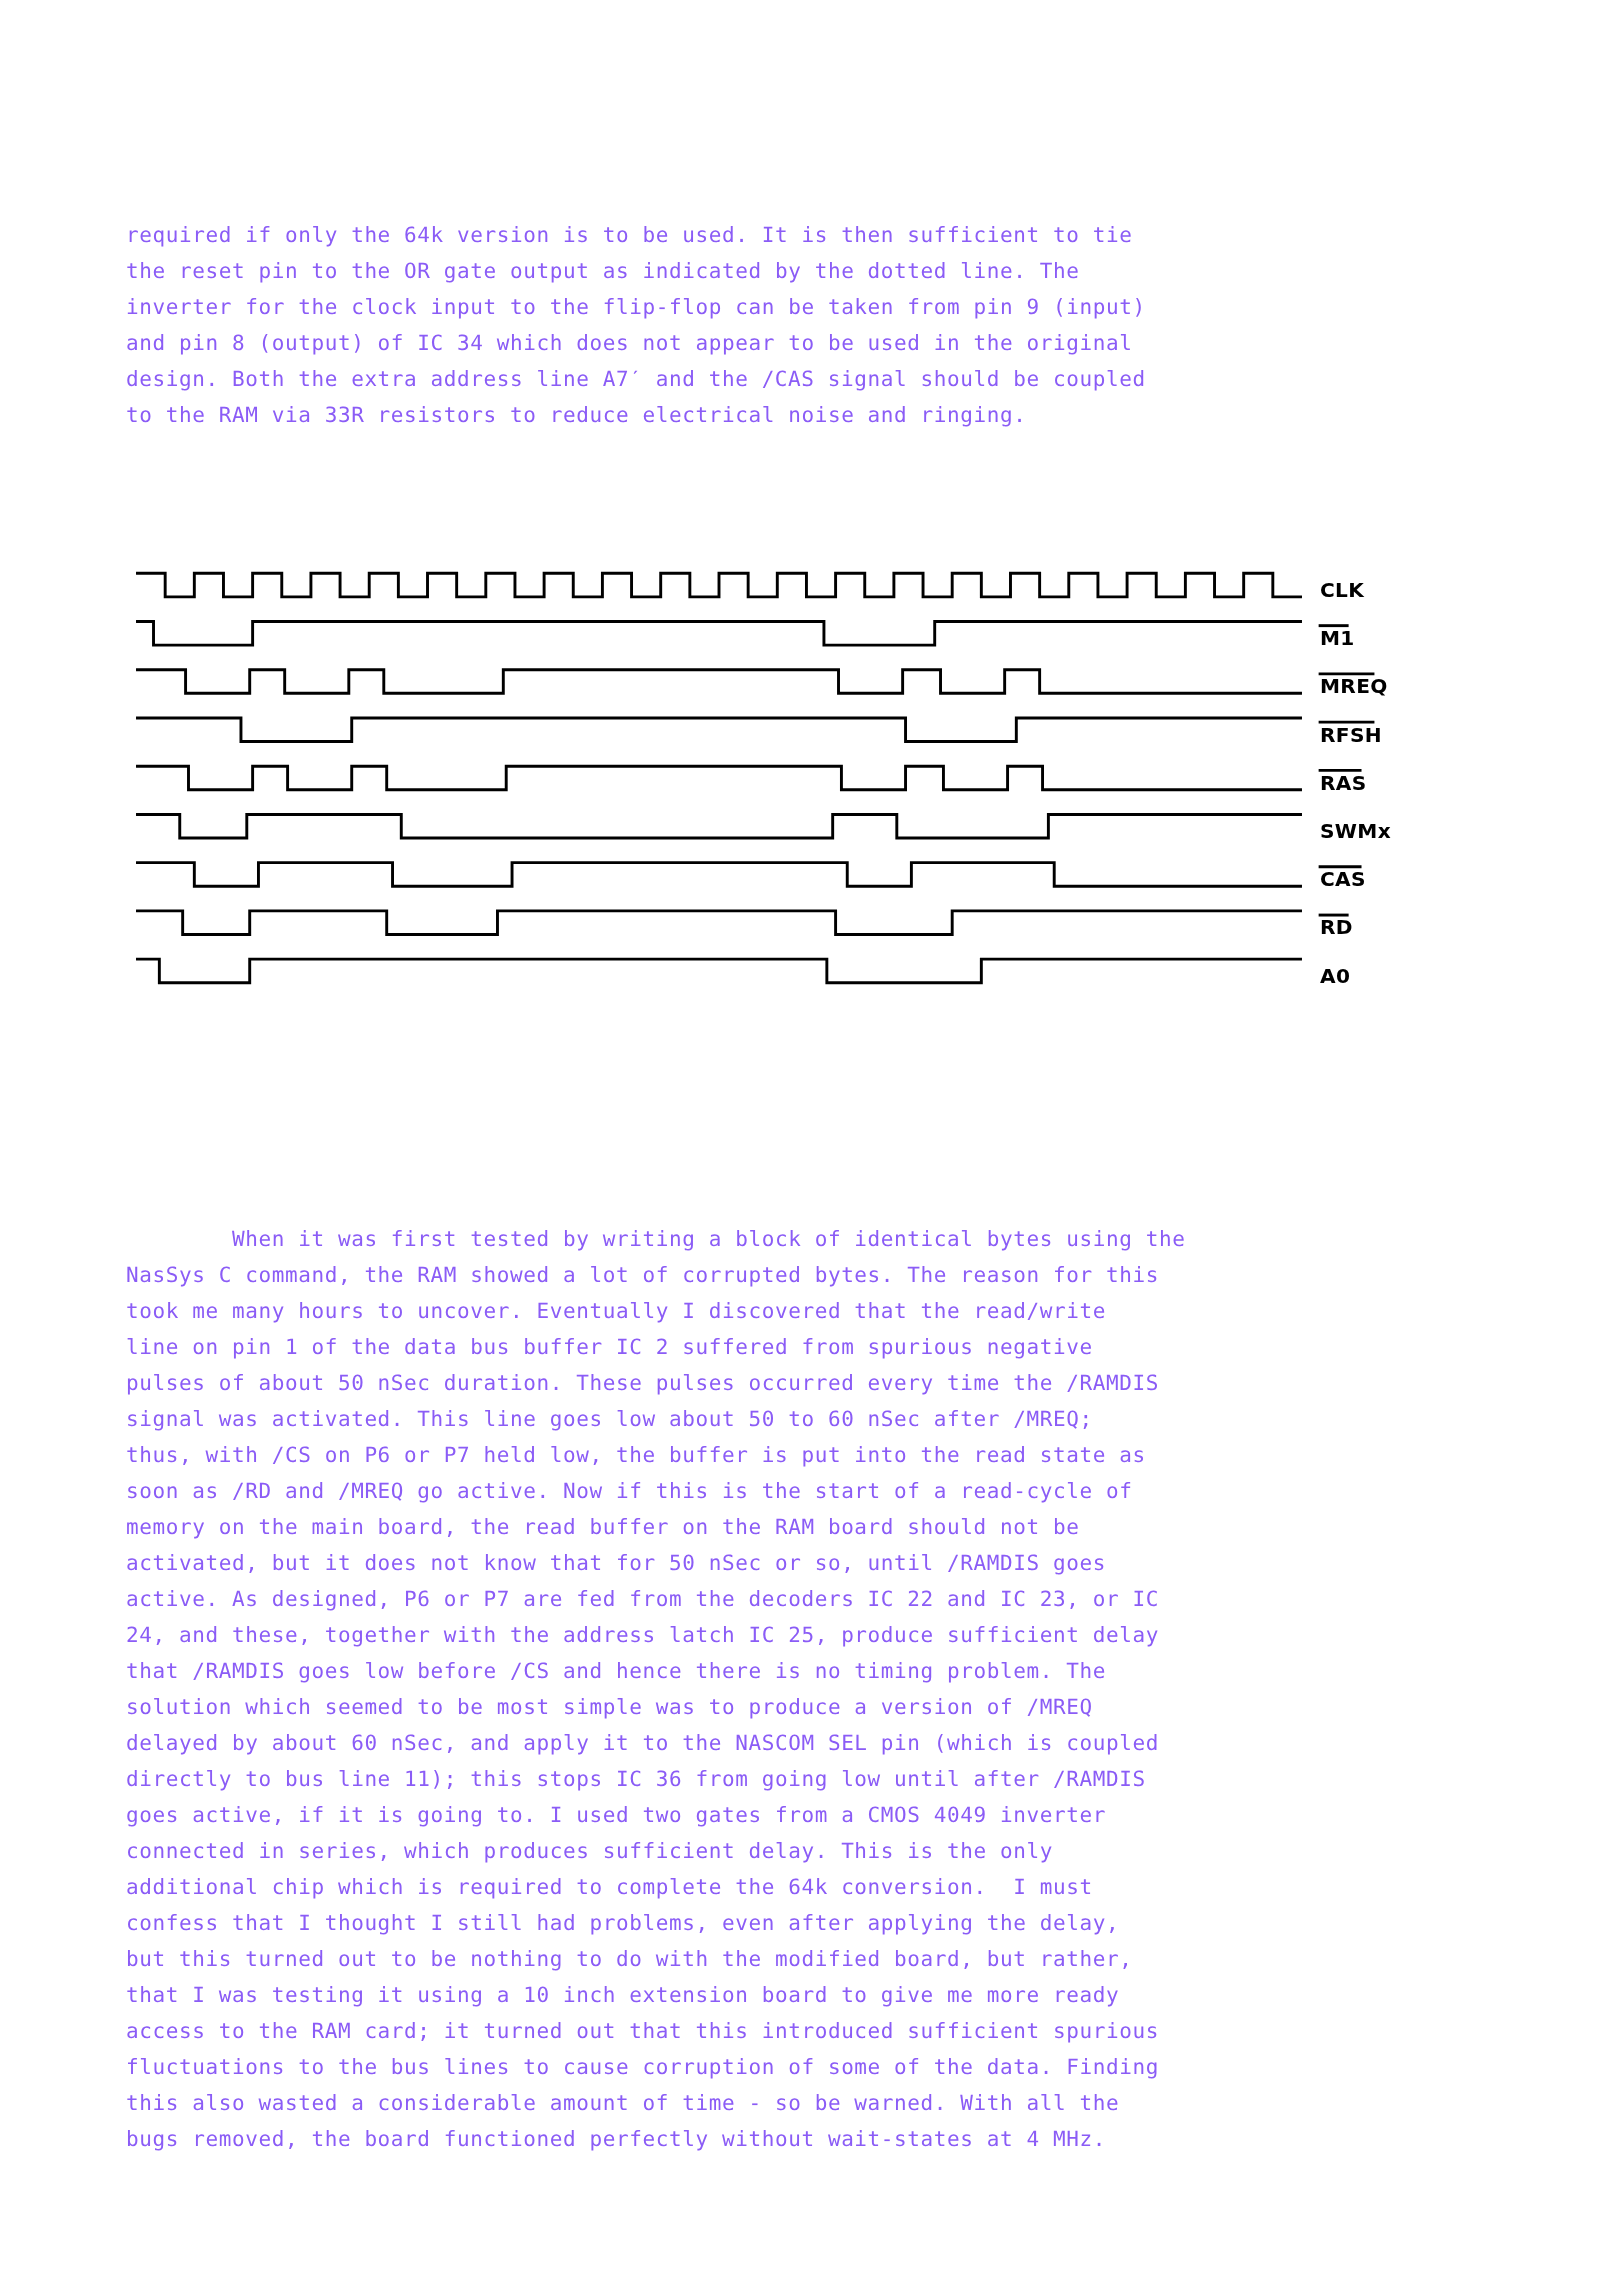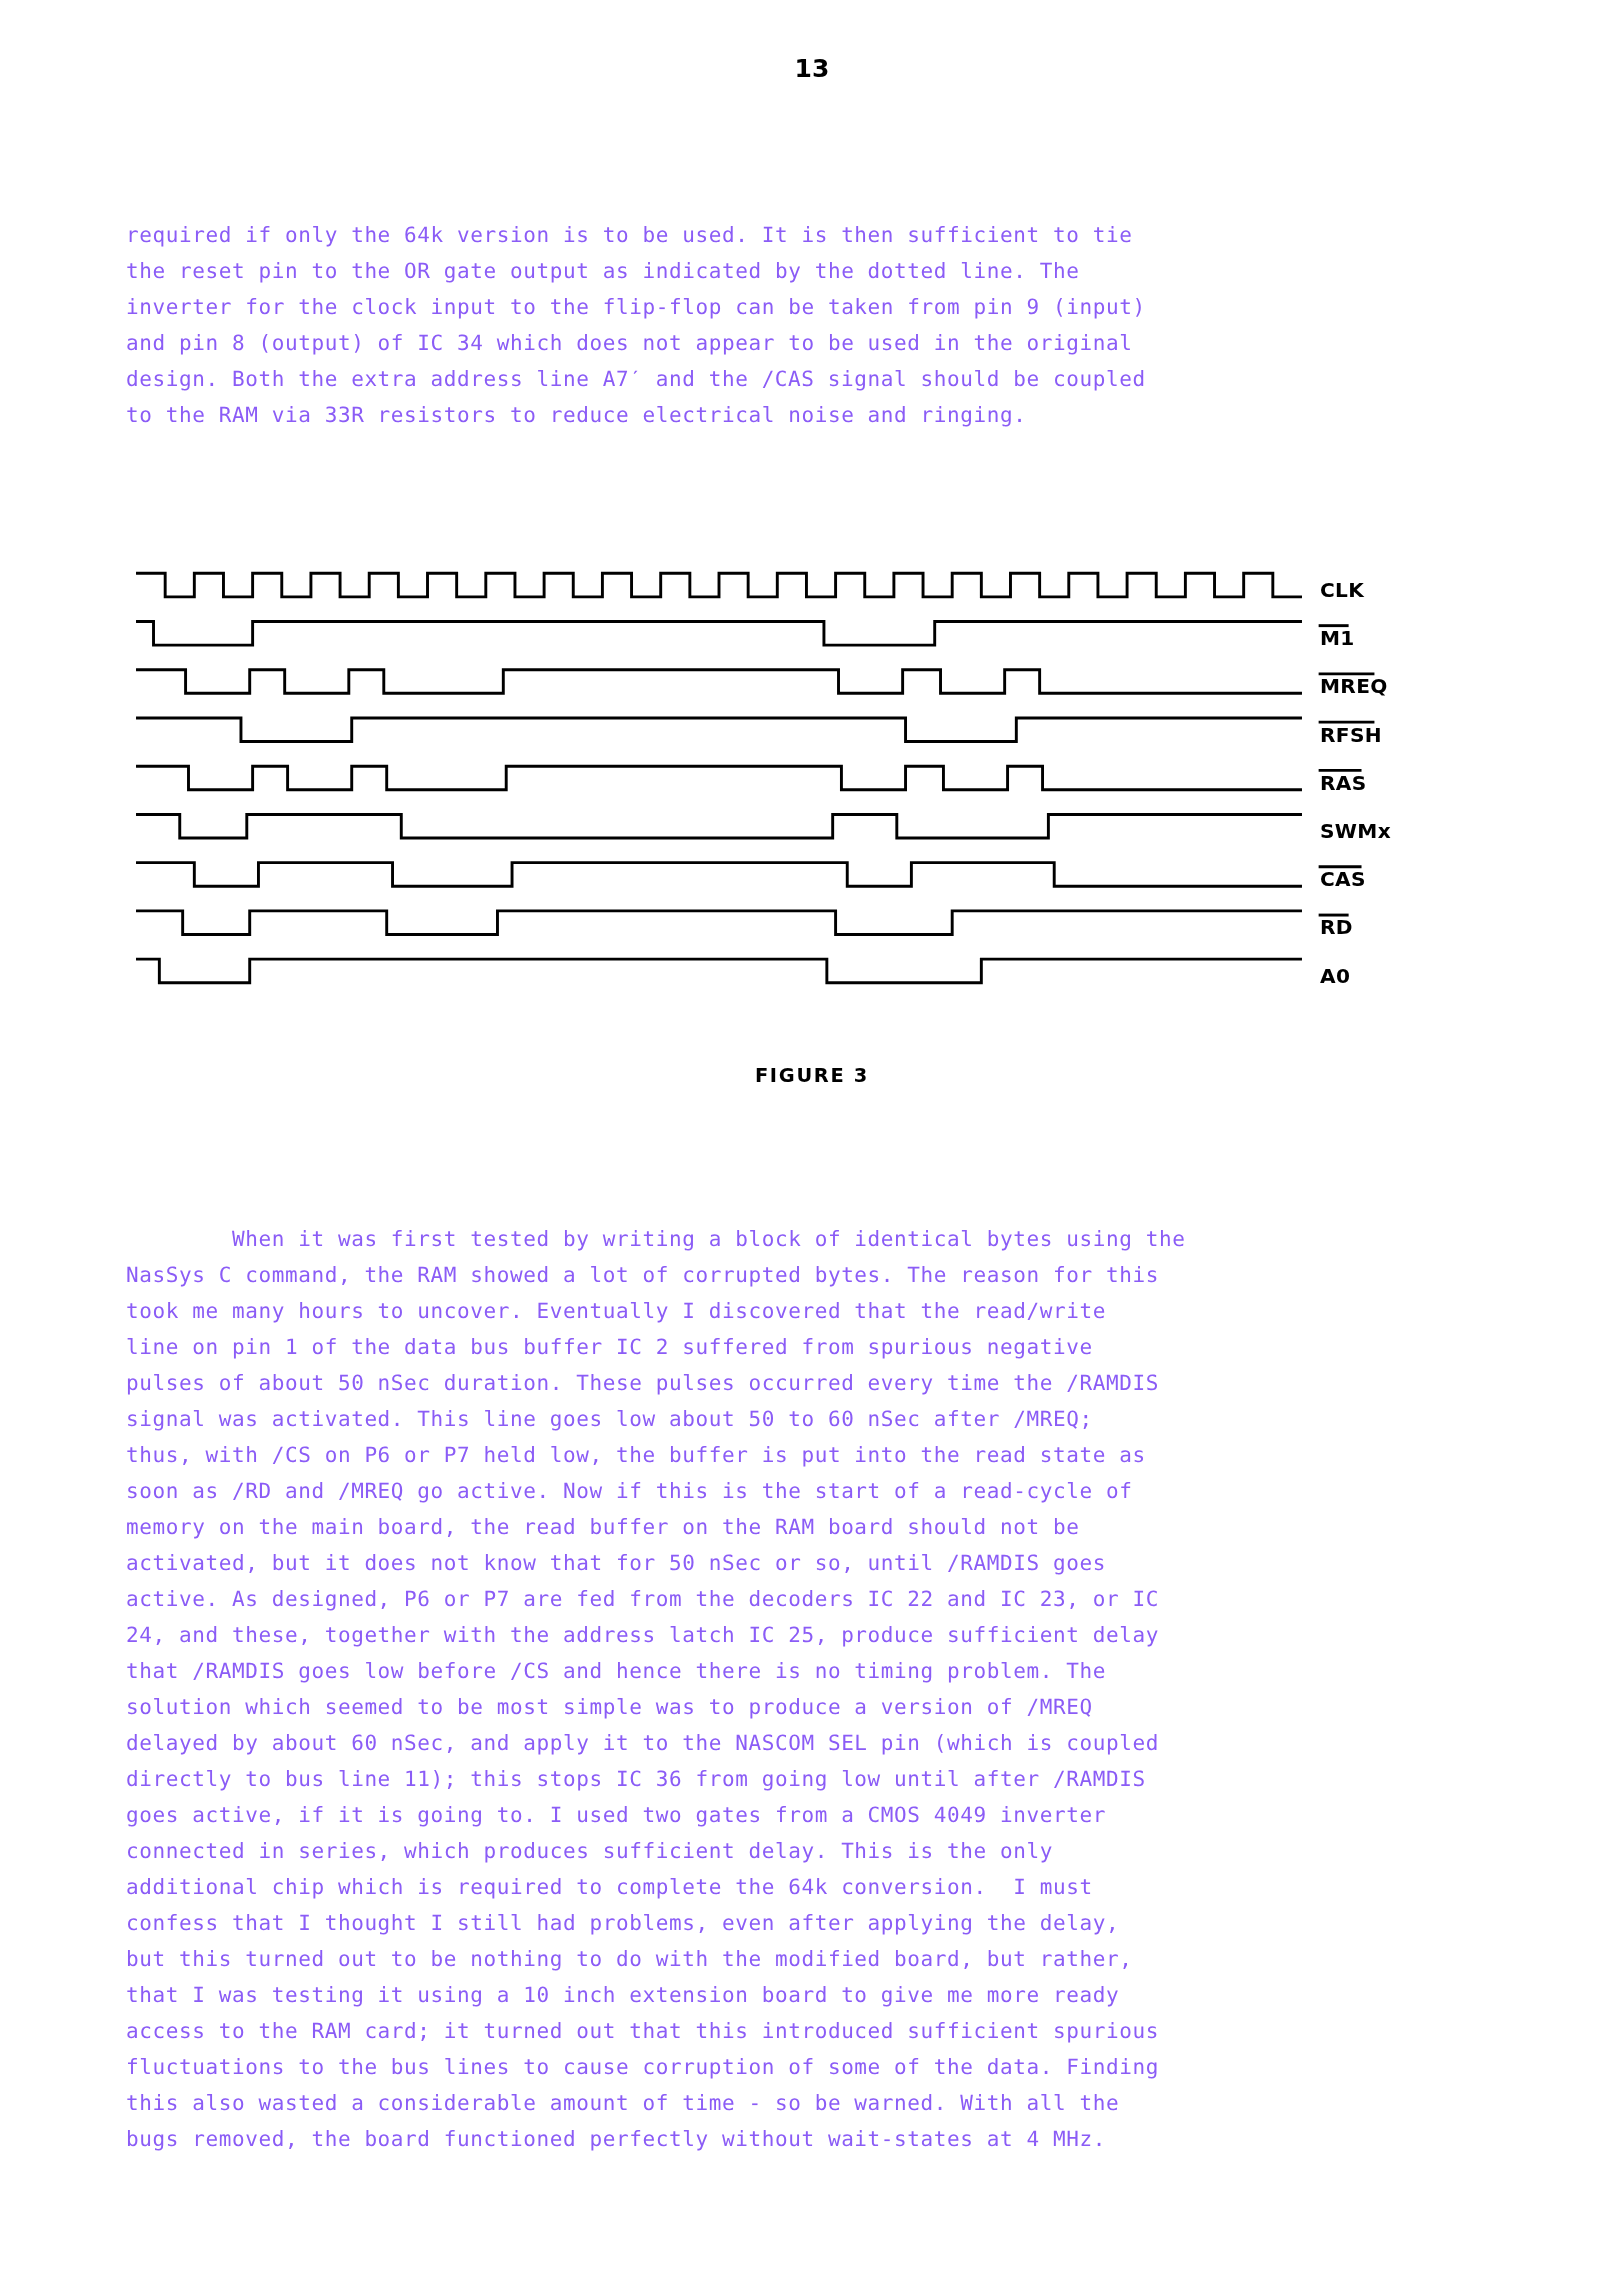--- a/index.html
+++ b/index.html
@@ -84,21 +84,20 @@
     fill: #000000;
   }
   .wave { fill: none; stroke: #000000; stroke-width: 4.2; stroke-linejoin: miter; stroke-linecap: butt; }
   .overbar { stroke: #000000; stroke-width: 4.2; }
 </style>
 </head>
 <body>
 
 <div class="page">
 
-  <div class="page-number">13</div>
 
   <div class="textblock" id="intro-paragraph"><span class="textline">required if only the 64k version is to be used. It is then sufficient to tie</span><span class="textline">the reset pin to the OR gate output as indicated by the dotted line. The</span><span class="textline">inverter for the clock input to the flip-flop can be taken from pin 9 (input)</span><span class="textline">and pin 8 (output) of IC 34 which does not appear to be used in the original</span><span class="textline">design. Both the extra address line A7ˊ and the /CAS signal should be coupled</span><span class="textline">to the RAM via 33R resistors to reduce electrical noise and ringing.</span></div>
 
   <div class="figure-wrap">
     <svg class="figure-svg" id="timing-svg" width="1624" height="514" viewBox="0 0 2340 740">
         <g>
           <path class="wave" d="M 196.00 26.00 L 238.00 26.00 L 238.00 60.00 L 280.00 60.00 L 280.00 26.00 L 322.00 26.00 L 322.00 60.00 L 364.00 60.00 L 364.00 26.00 L 406.00 26.00 L 406.00 60.00 L 448.00 60.00 L 448.00 26.00 L 490.00 26.00 L 490.00 60.00 L 532.00 60.00 L 532.00 26.00 L 574.00 26.00 L 574.00 60.00 L 616.00 60.00 L 616.00 26.00 L 658.00 26.00 L 658.00 60.00 L 700.00 60.00 L 700.00 26.00 L 742.00 26.00 L 742.00 60.00 L 784.00 60.00 L 784.00 26.00 L 826.00 26.00 L 826.00 60.00 L 868.00 60.00 L 868.00 26.00 L 910.00 26.00 L 910.00 60.00 L 952.00 60.00 L 952.00 26.00 L 994.00 26.00 L 994.00 60.00 L 1036.00 60.00 L 1036.00 26.00 L 1078.00 26.00 L 1078.00 60.00 L 1120.00 60.00 L 1120.00 26.00 L 1162.00 26.00 L 1162.00 60.00 L 1204.00 60.00 L 1204.00 26.00 L 1246.00 26.00 L 1246.00 60.00 L 1288.00 60.00 L 1288.00 26.00 L 1330.00 26.00 L 1330.00 60.00 L 1372.00 60.00 L 1372.00 26.00 L 1414.00 26.00 L 1414.00 60.00 L 1456.00 60.00 L 1456.00 26.00 L 1498.00 26.00 L 1498.00 60.00 L 1540.00 60.00 L 1540.00 26.00 L 1582.00 26.00 L 1582.00 60.00 L 1624.00 60.00 L 1624.00 26.00 L 1666.00 26.00 L 1666.00 60.00 L 1708.00 60.00 L 1708.00 26.00 L 1750.00 26.00 L 1750.00 60.00 L 1792.00 60.00 L 1792.00 26.00 L 1834.00 26.00 L 1834.00 60.00 L 1876.00 60.00"></path>
           <text class="siglabel" x="1902" y="60">CLK</text>
         </g>
         <g>
@@ -135,18 +134,17 @@
           <text class="siglabel" x="1902" y="546.5">RD</text>
           <line class="overbar" x1="1900" x2="1943.2" y1="518.5" y2="518.5"></line>
         </g>
         <g>
           <path class="wave" d="M 196.00 582.00 L 229.60 582.00 L 229.60 616.00 L 359.80 616.00 L 359.80 582.00 L 1191.40 582.00 L 1191.40 616.00 L 1414.00 616.00 L 1414.00 582.00 L 1876.00 582.00"></path>
           <text class="siglabel" x="1902" y="616">A0</text>
         </g>
       </svg>
   </div>
 
-  <div class="figure-caption">FIGURE 3</div>
 
   <div class="textblock" id="discussion-paragraph"><span class="textline">        When it was first tested by writing a block of identical bytes using the</span><span class="textline">NasSys C command, the RAM showed a lot of corrupted bytes. The reason for this</span><span class="textline">took me many hours to uncover. Eventually I discovered that the read/write</span><span class="textline">line on pin 1 of the data bus buffer IC 2 suffered from spurious negative</span><span class="textline">pulses of about 50 nSec duration. These pulses occurred every time the /RAMDIS</span><span class="textline">signal was activated. This line goes low about 50 to 60 nSec after /MREQ;</span><span class="textline">thus, with /CS on P6 or P7 held low, the buffer is put into the read state as</span><span class="textline">soon as /RD and /MREQ go active. Now if this is the start of a read-cycle of</span><span class="textline">memory on the main board, the read buffer on the RAM board should not be</span><span class="textline">activated, but it does not know that for 50 nSec or so, until /RAMDIS goes</span><span class="textline">active. As designed, P6 or P7 are fed from the decoders IC 22 and IC 23, or IC</span><span class="textline">24, and these, together with the address latch IC 25, produce sufficient delay</span><span class="textline">that /RAMDIS goes low before /CS and hence there is no timing problem. The</span><span class="textline">solution which seemed to be most simple was to produce a version of /MREQ</span><span class="textline">delayed by about 60 nSec, and apply it to the NASCOM SEL pin (which is coupled</span><span class="textline">directly to bus line 11); this stops IC 36 from going low until after /RAMDIS</span><span class="textline">goes active, if it is going to. I used two gates from a CMOS 4049 inverter</span><span class="textline">connected in series, which produces sufficient delay. This is the only</span><span class="textline">additional chip which is required to complete the 64k conversion.  I must</span><span class="textline">confess that I thought I still had problems, even after applying the delay,</span><span class="textline">but this turned out to be nothing to do with the modified board, but rather,</span><span class="textline">that I was testing it using a 10 inch extension board to give me more ready</span><span class="textline">access to the RAM card; it turned out that this introduced sufficient spurious</span><span class="textline">fluctuations to the bus lines to cause corruption of some of the data. Finding</span><span class="textline">this also wasted a considerable amount of time - so be warned. With all the</span><span class="textline">bugs removed, the board functioned perfectly without wait-states at 4 MHz.</span></div>
 
 </div>
 
 
 </body></html>

